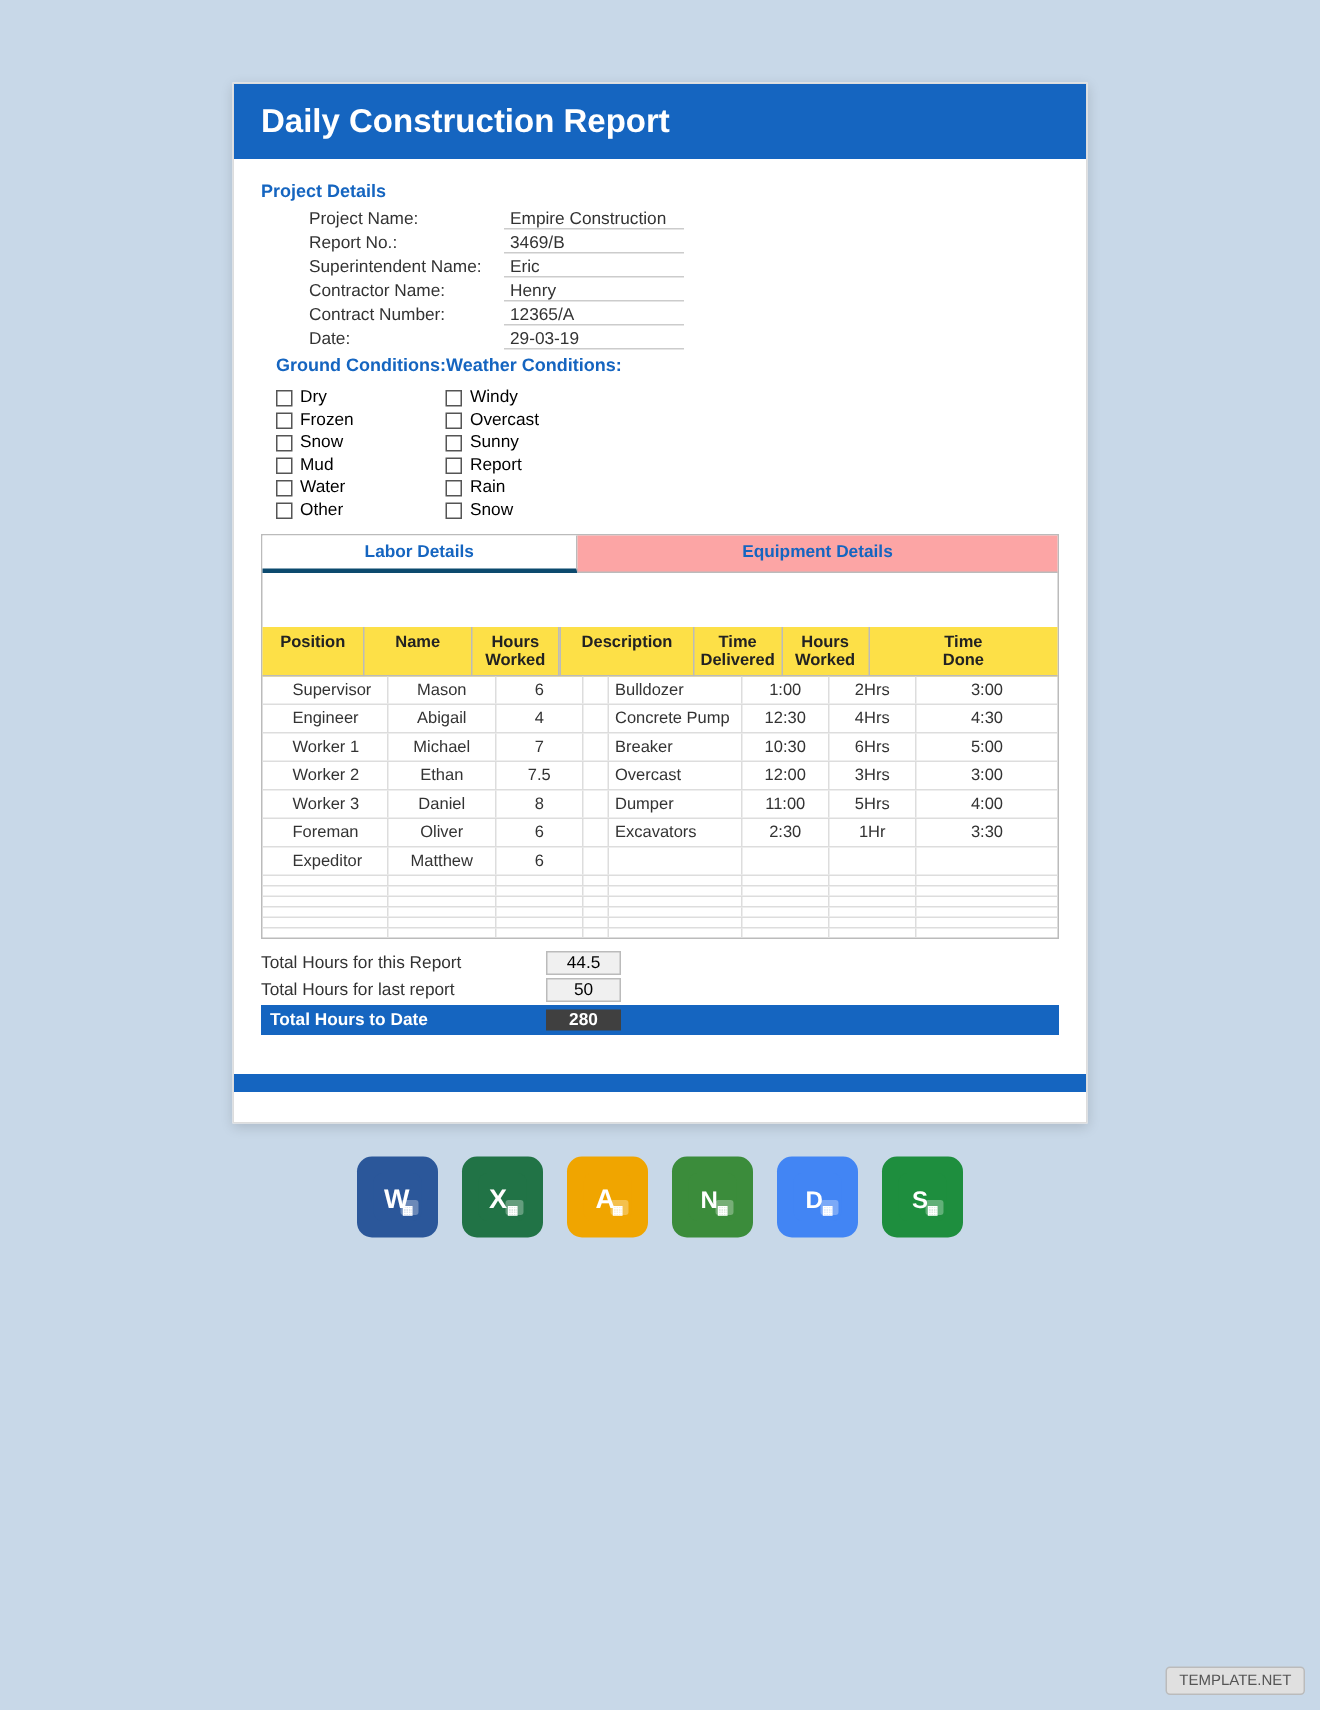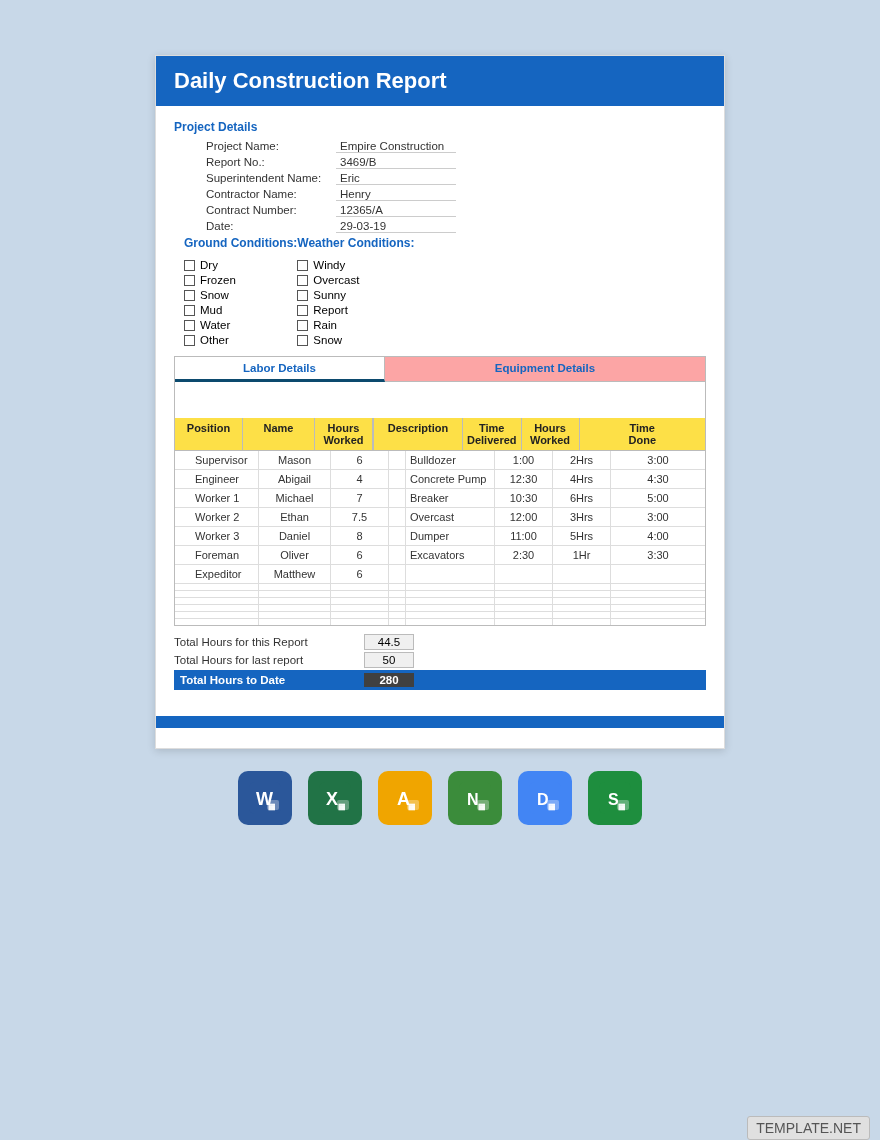--- a/index.html
+++ b/index.html
@@ -238,26 +238,26 @@
     .icon-word { background: #2b579a; }
     .icon-excel { background: #217346; }
     .icon-pages { background: #f0a500; }
     .icon-numbers { background: #3b8c3b; }
     .icon-gdocs { background: #4285f4; }
     .icon-gsheets { background: #1e8e3e; }
 
     
     .template-badge {
       position: absolute;
-      bottom: 0;
+      bottom: 10px;
       right: 10px;
       background: #e0e0e0;
       border: 1px solid #bbb;
       padding: 3px 8px;
-      font-size: 14px;
+      font-size: 10px;
       color: #555;
       border-radius: 3px;
     }
   </style>
 </head>
 <body>
 
 <div class="page-wrapper">
 
   <div class="document">

